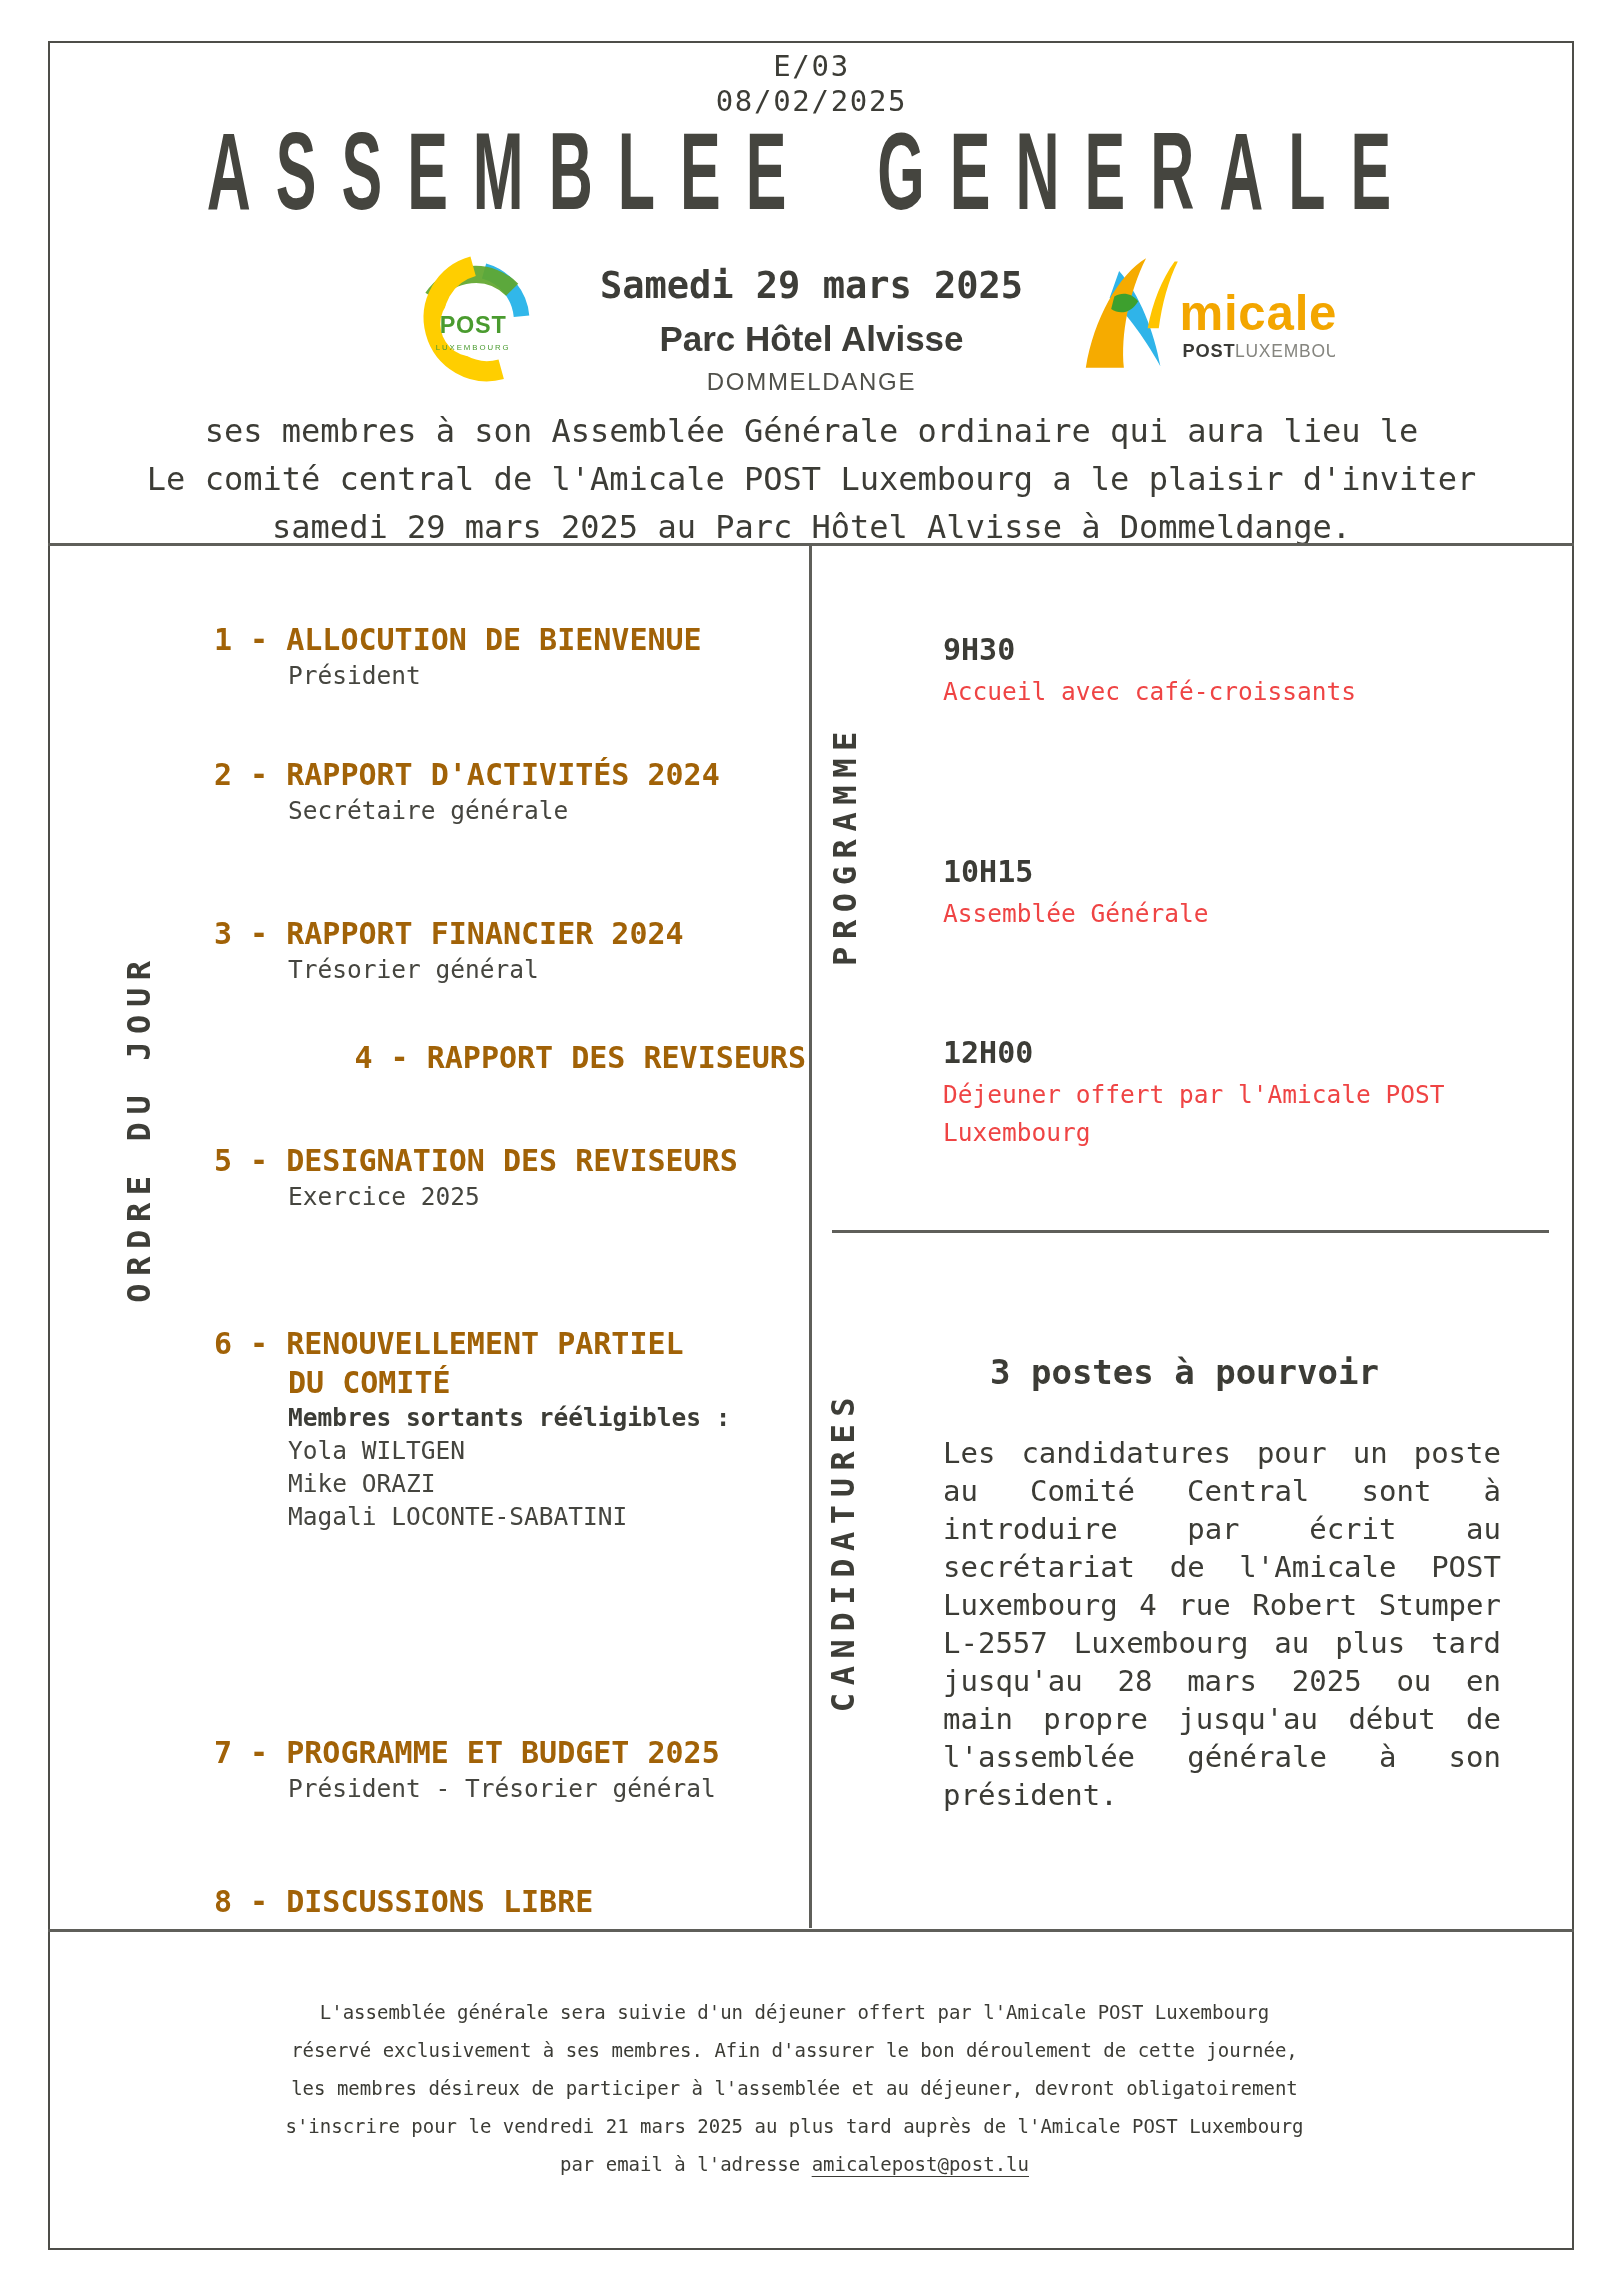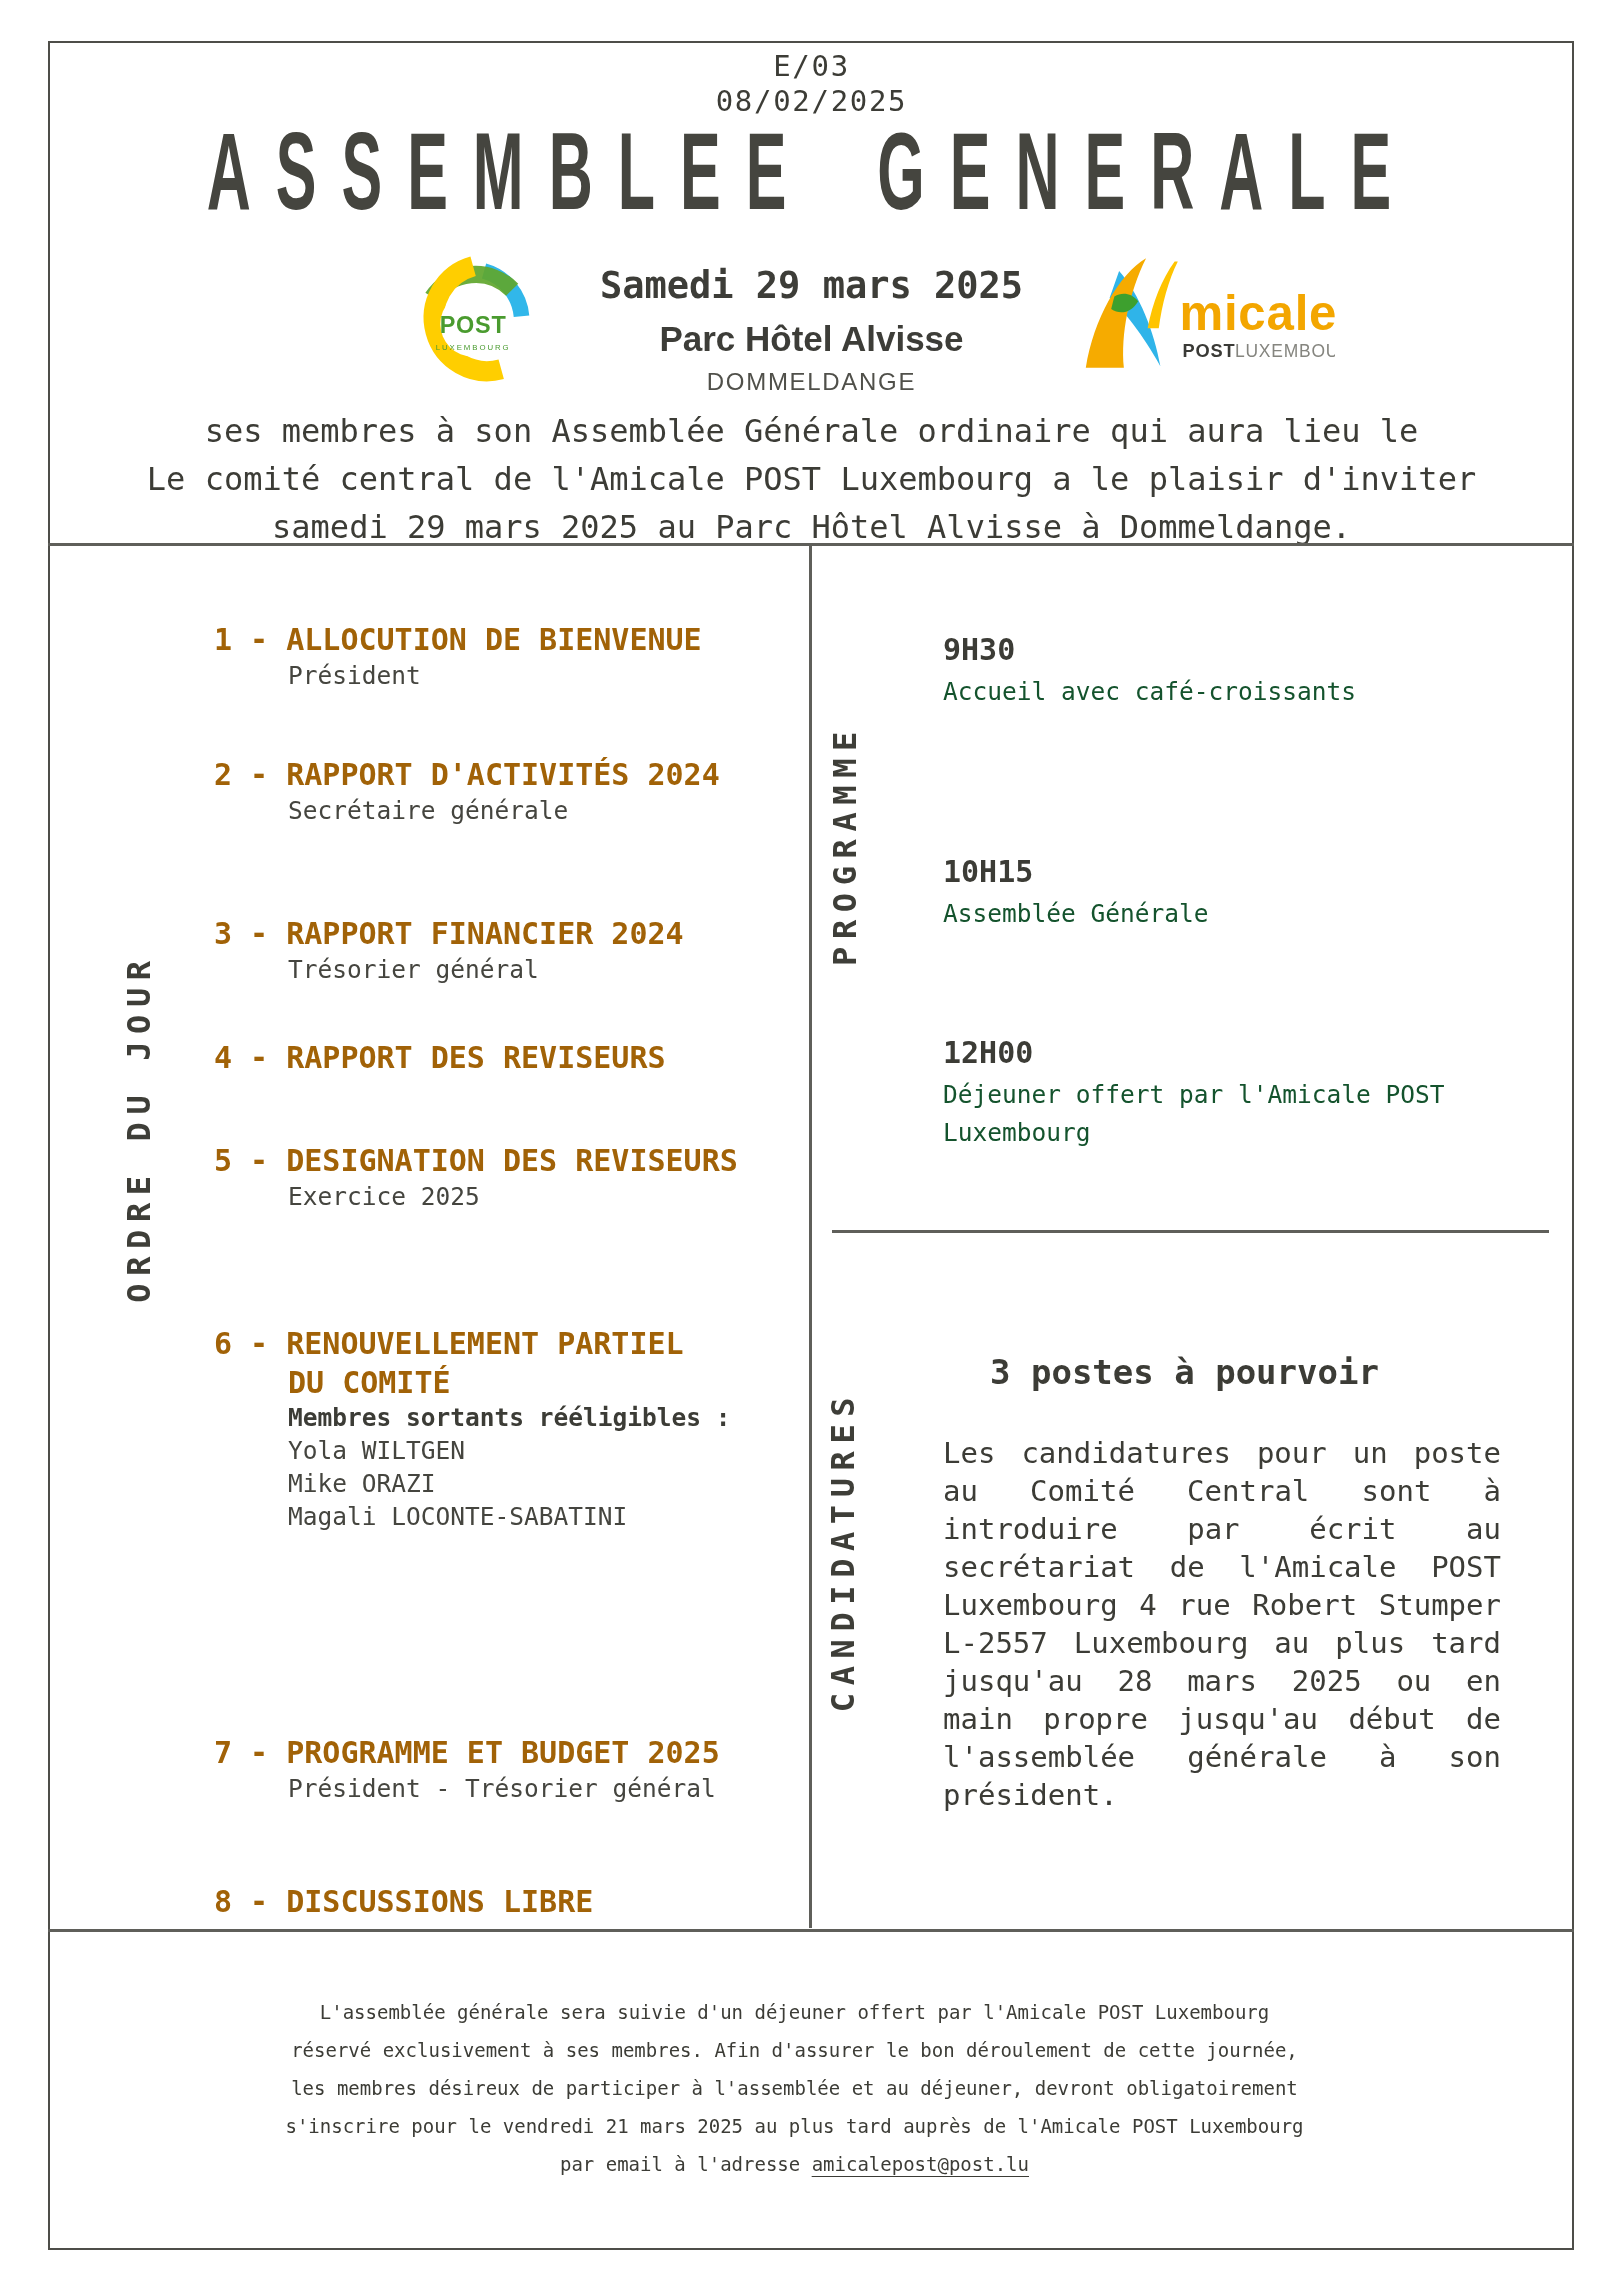--- a/index.html
+++ b/index.html
@@ -34,21 +34,21 @@
     white-space:nowrap; font-weight:700; font-size:32px; letter-spacing:7.6px; color:#3e3e38;
   }
   .item { position:absolute; left:214px; width:592px; }
   .item-title { font-size:30px; font-weight:700; line-height:39px; color:#a16207; white-space:nowrap; }
   .item-title .indent { padding-left:74px;margin-top:33px; }
   .item-sub { font-size:24.5px; line-height:34px; margin-left:74px; color:#45453f; white-space:nowrap; }
   .item-note { font-size:24.5px; font-weight:700; line-height:32px; margin-left:74px; color:#3c3c36; white-space:nowrap; }
   .member { font-size:24.5px; line-height:33px; margin-left:74px; color:#45453f; white-space:nowrap; }
   .entry { position:absolute; left:943px; width:558px; }
   .entry-time { font-size:30px; font-weight:700; line-height:40px; color:#3c3c36; }
-  .entry-desc { font-size:24.5px; line-height:38px; margin-top:3.4px; width:524px; color:#14532d; }
+  .entry-desc { font-size:24.5px; line-height:38px; margin-top:3.4px; width:524px; color:#ef4444; }
   .cand-headline { position:absolute; left:990px; top:1352px; font-size:34px; font-weight:700; color:#3c3c36; white-space:nowrap; }
   .cand-body { position:absolute; left:943px; top:1434px; width:558px;
     font-size:29px; line-height:38px; text-align:justify; color:#3c3c36; }
   .footer-line { position:absolute; left:51px; width:1487px; text-align:center;
     font-size:19px; line-height:38px; color:#3c3c36; white-space:nowrap; }
   .email { text-decoration:underline; text-underline-offset:5px; color:#3c3c36; cursor:pointer; }
   svg text { font-family:"Liberation Sans", sans-serif; }
 </style>
 </head>
 <body>
@@ -114,21 +114,21 @@
   <div class="item" style="top:755px;">
     <div class="item-title"><span>2</span><span> - </span><span>RAPPORT D'ACTIVITÉS 2024</span></div>
     <div class="item-sub">Secrétaire générale</div>
   </div>
 
   <div class="item" style="top:914px;">
     <div class="item-title"><span>3</span><span> - </span><span>RAPPORT FINANCIER 2024</span></div>
     <div class="item-sub">Trésorier général</div>
   </div>
 
-  <div class="item" style="top:1038px;">
+  <div class="item" style="top:1038px;text-align:right;">
     <div class="item-title"><span>4</span><span> - </span><span>RAPPORT DES REVISEURS</span></div>
   </div>
 
   <div class="item" style="top:1141px;">
     <div class="item-title"><span>5</span><span> - </span><span>DESIGNATION DES REVISEURS</span></div>
     <div class="item-sub">Exercice 2025</div>
   </div>
 
   <div class="item" style="top:1324px;">
     <div class="item-title"><span>6</span><span> - </span><span>RENOUVELLEMENT PARTIEL</span></div>

